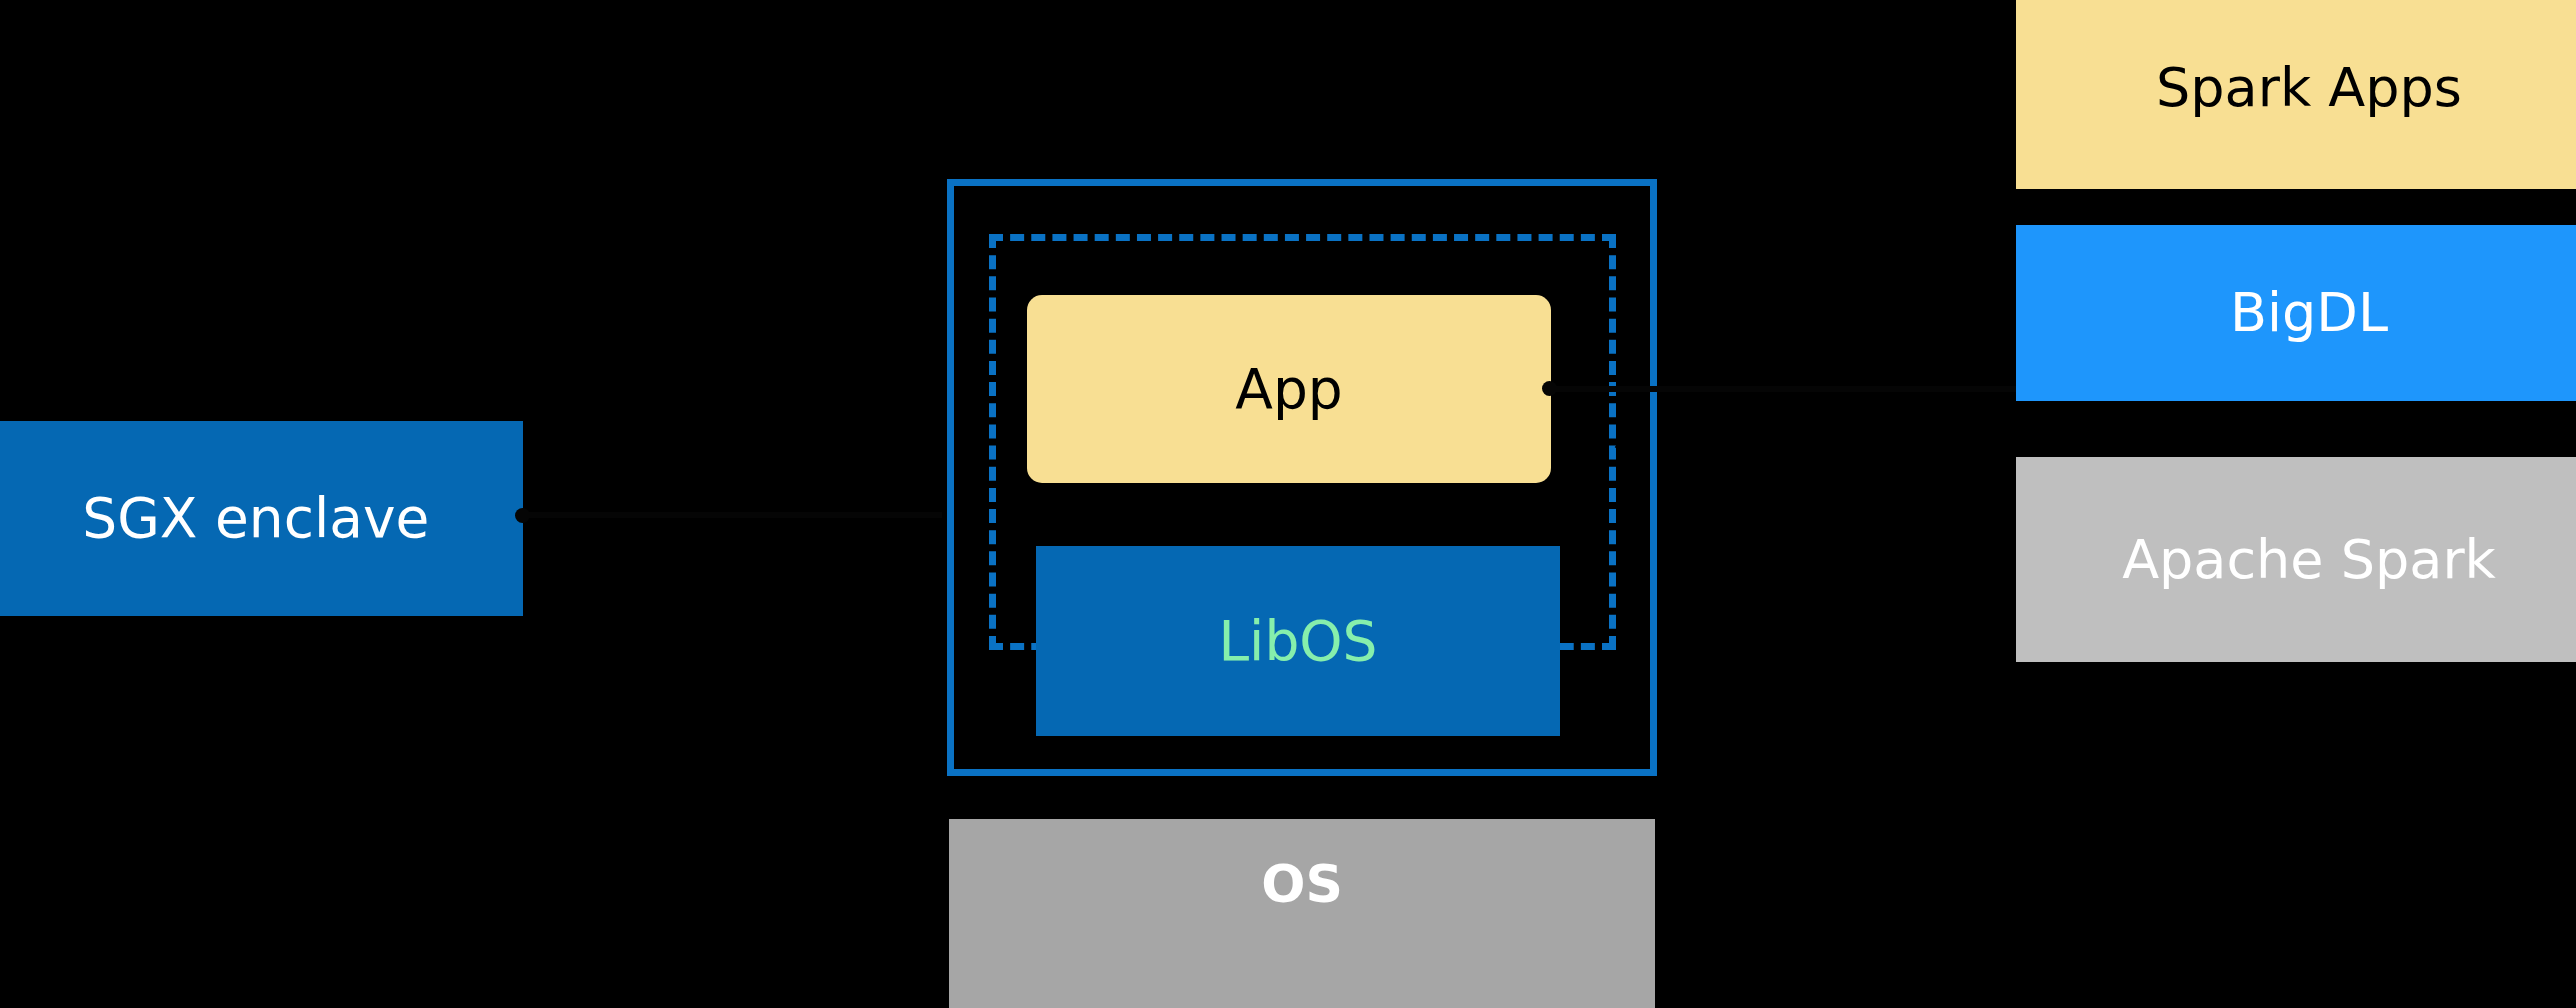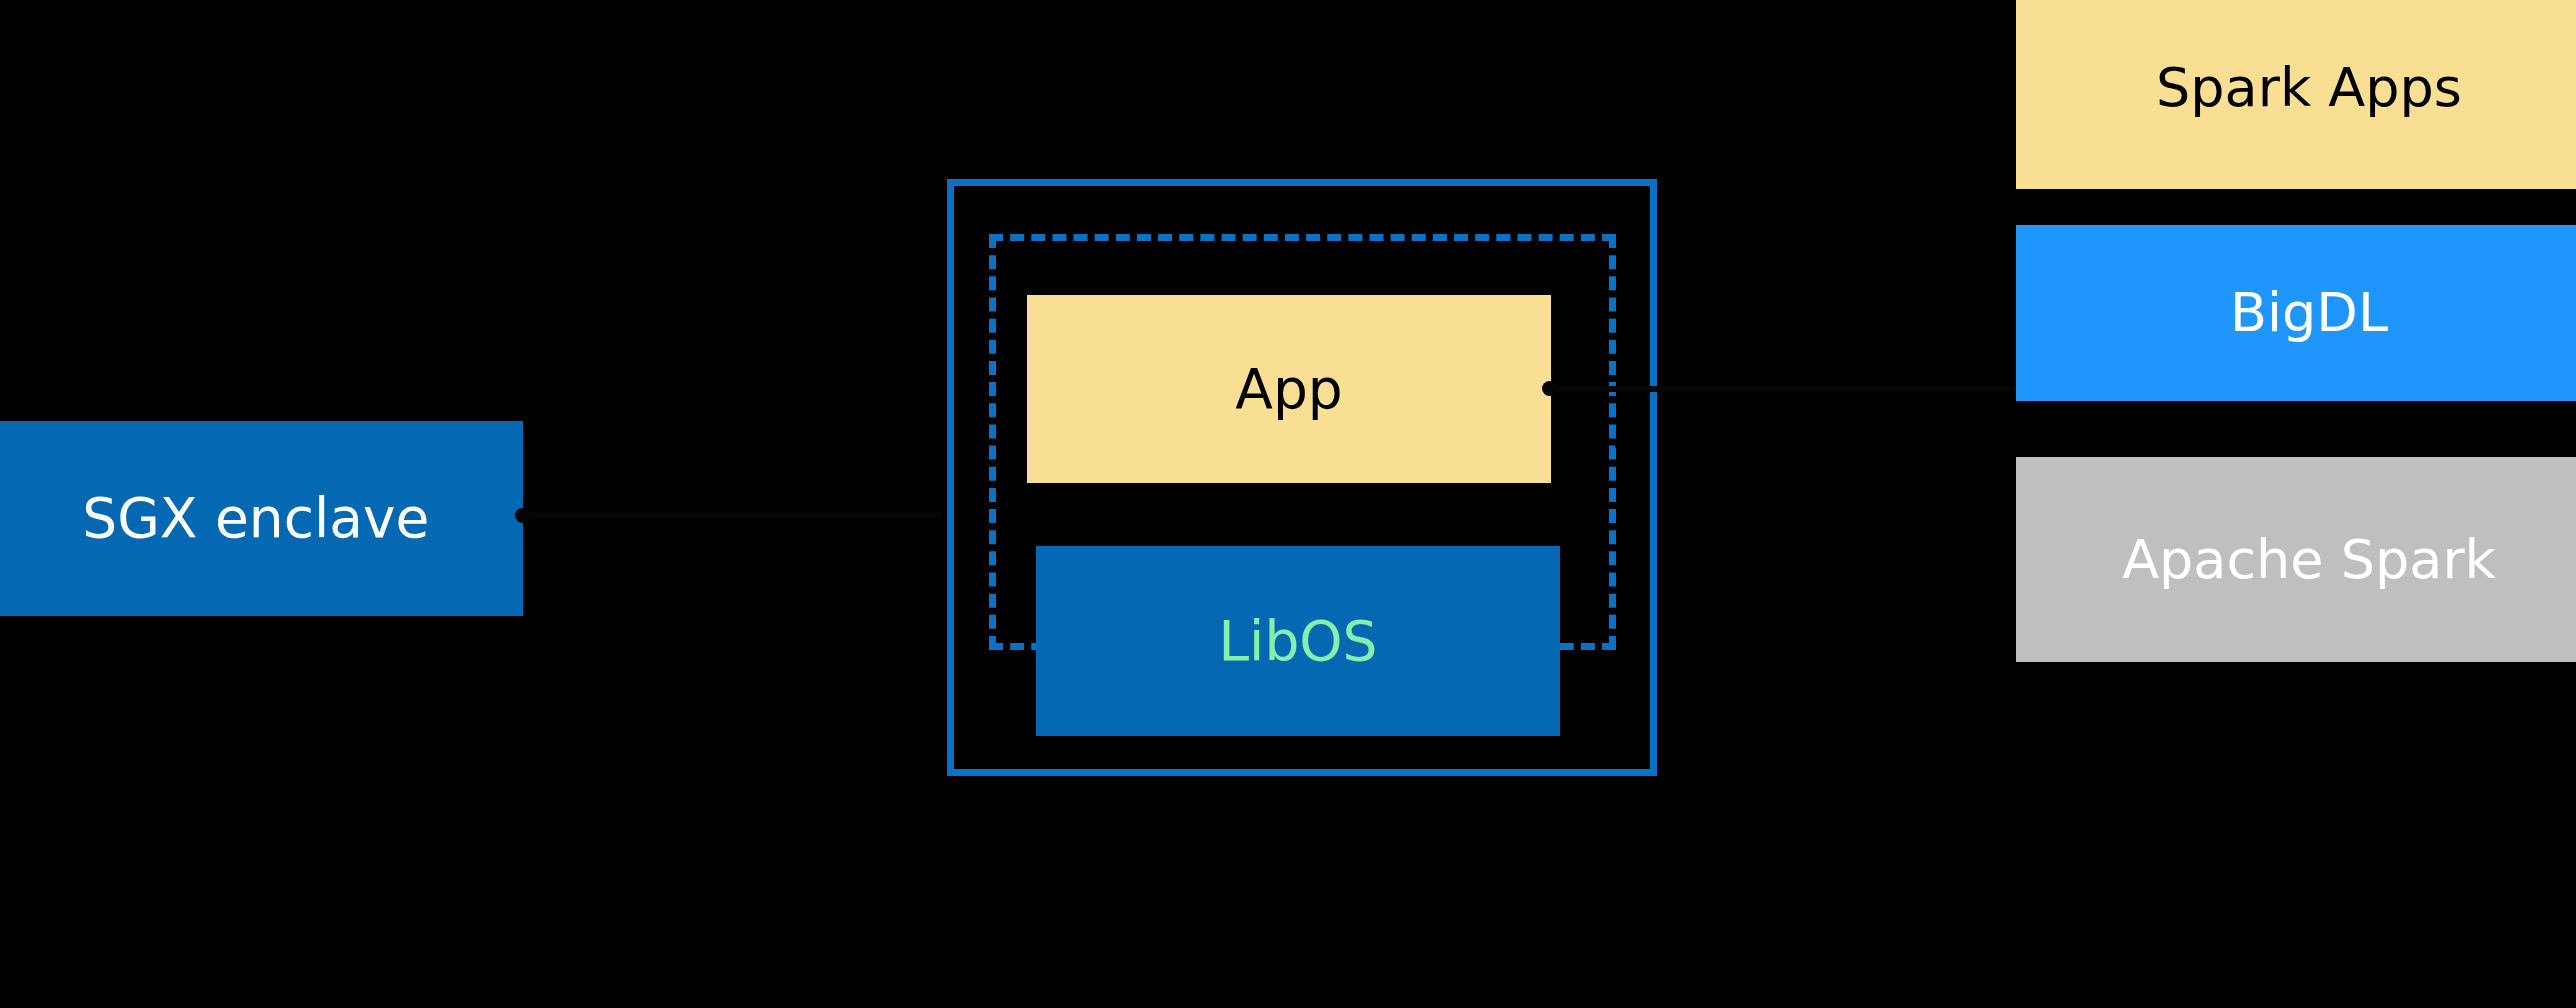--- a/index.html
+++ b/index.html
@@ -47,20 +47,21 @@
     background:transparent;
   }
 
   
   #app-box{
     left:1027px; top:295px;
     width:524px; height:188px;
     background:#F8DF93;
     color:#000000;
     font-size:55px;
+    border-radius:15px;
   }
 
   
   #libos-box{
     left:1036px; top:546px;
     width:524px; height:190px;
     background:#0568B3;
     color:#86efac;
     font-size:55px;
   }
@@ -141,20 +142,23 @@
 
   <div class="connector-dot" style="left:1542px;top:381px;"></div>
   <div class="connector-tick" style="left:1617px;top:379px;transform:rotate(-32deg);"></div>
   <div class="connector-tick" style="left:1617px;top:440px;transform:rotate(32deg);"></div>
   <div class="connector-line" style="left:1550px;top:386px;width:466px;"></div>
 
   <div class="box" id="libos-box">
     <span>LibOS</span>
   </div>
 
+  <div class="box" id="os-box">
+    <span>OS</span>
+  </div>
 
   <div class="box" id="user-apps-box">
     <span>Spark Apps</span>
   </div>
 
   <div class="box" id="bigdl-box">
     <span>BigDL</span>
   </div>
 
   <div class="box" id="apache-spark-box">

